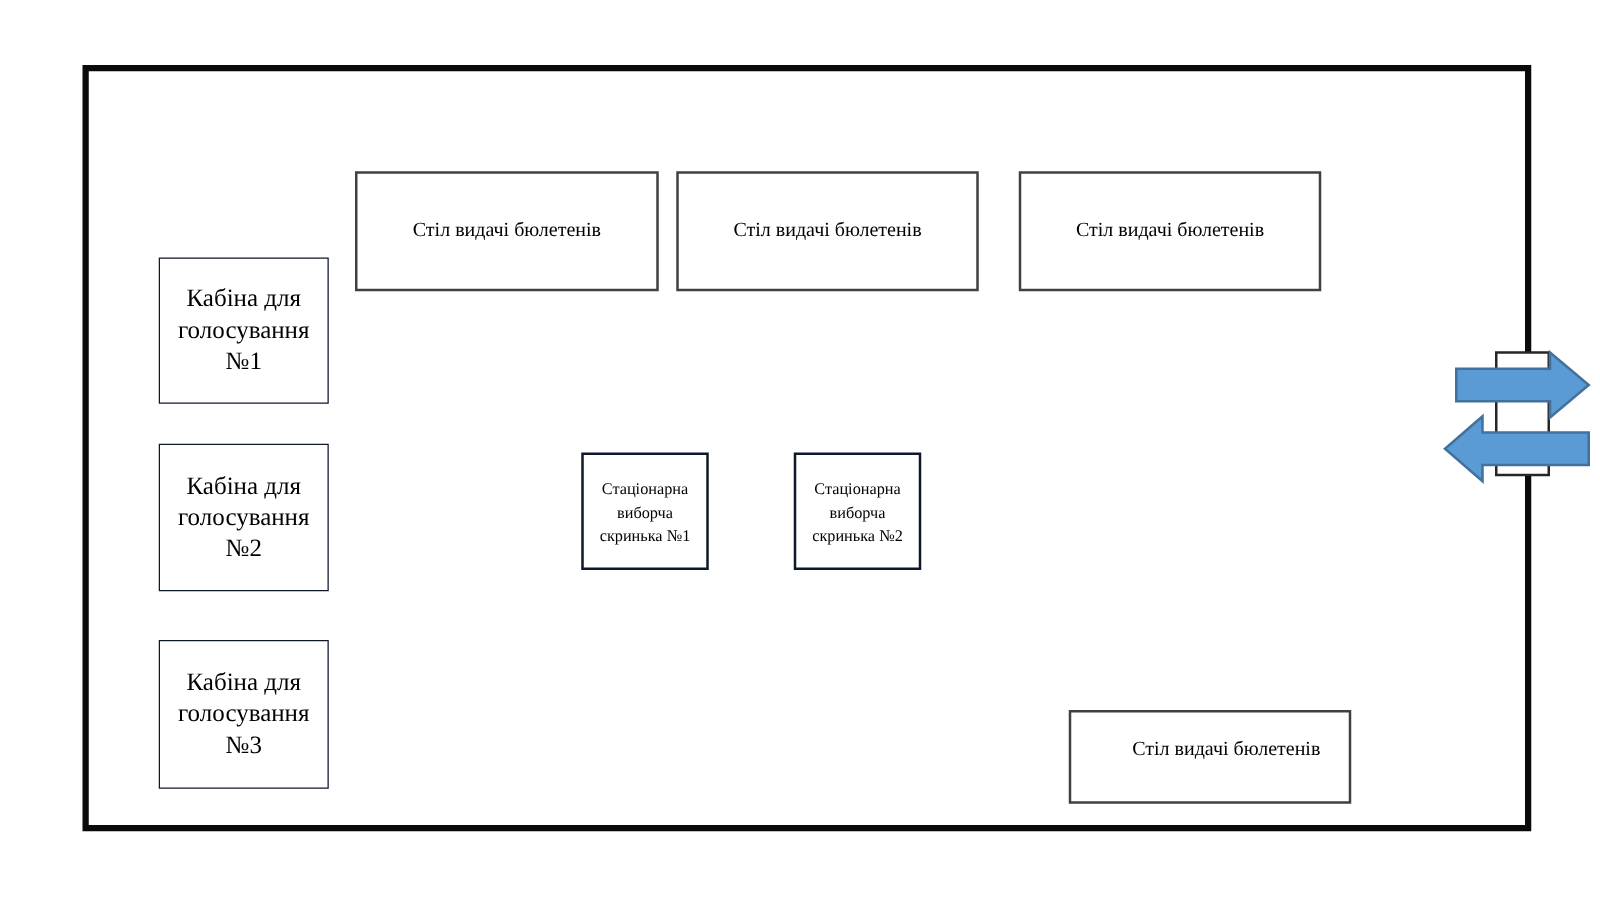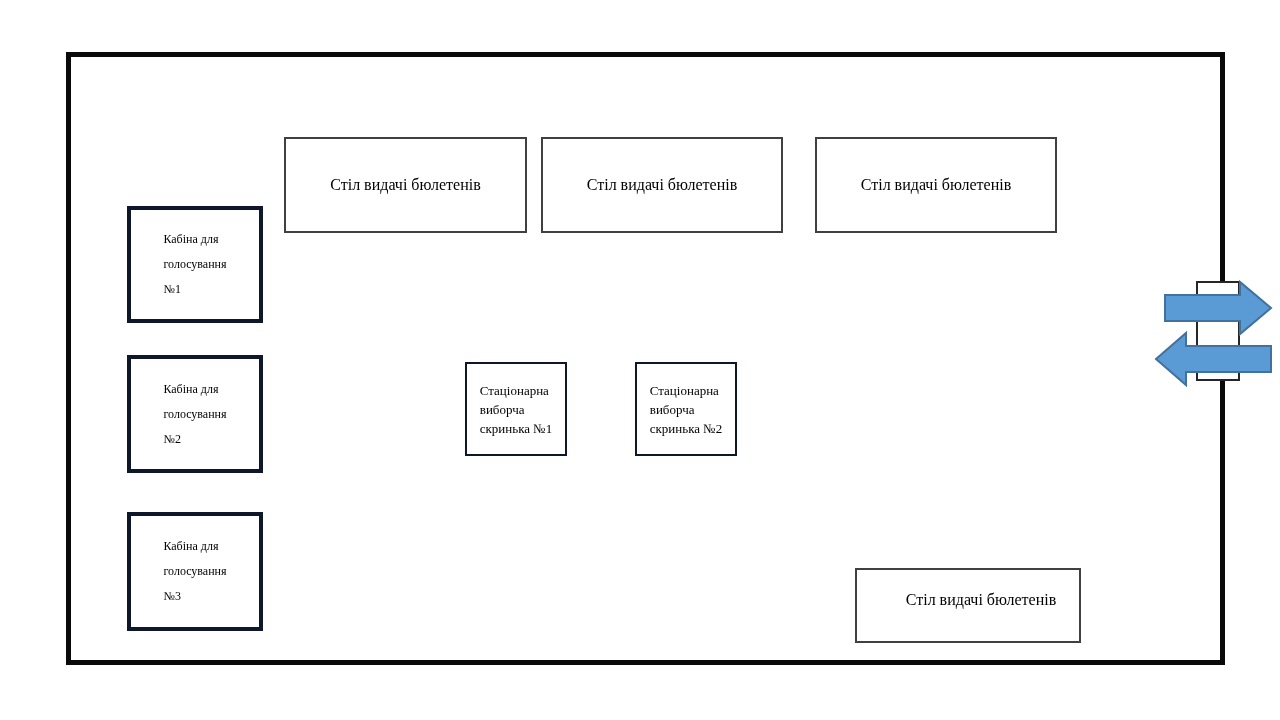--- a/index.html
+++ b/index.html
@@ -28,31 +28,32 @@
     box-sizing: border-box;
     background: #ffffff;
   }
   .box {
     position: absolute;
     background: #ffffff;
     box-sizing: border-box;
     display: flex;
     align-items: center;
     justify-content: center;
+    text-align: center;
     white-space: pre-line;
     color: #000000;
   }
   .table-box {
     border: 2px solid #404040;
     font-size: 16px;
     line-height: 20px;
   }
   .booth-box {
-    border: 4px solid #0f172a;
-    font-size: 12px;
+    border: 1px solid #0f172a;
+    font-size: 20px;
     line-height: 25px;
   }
   .ballot-box {
     border: 2px solid #0f172a;
     font-size: 13px;
     line-height: 19px;
   }
   .bottom-table {
     padding-left: 26px;
     padding-bottom: 12px;

